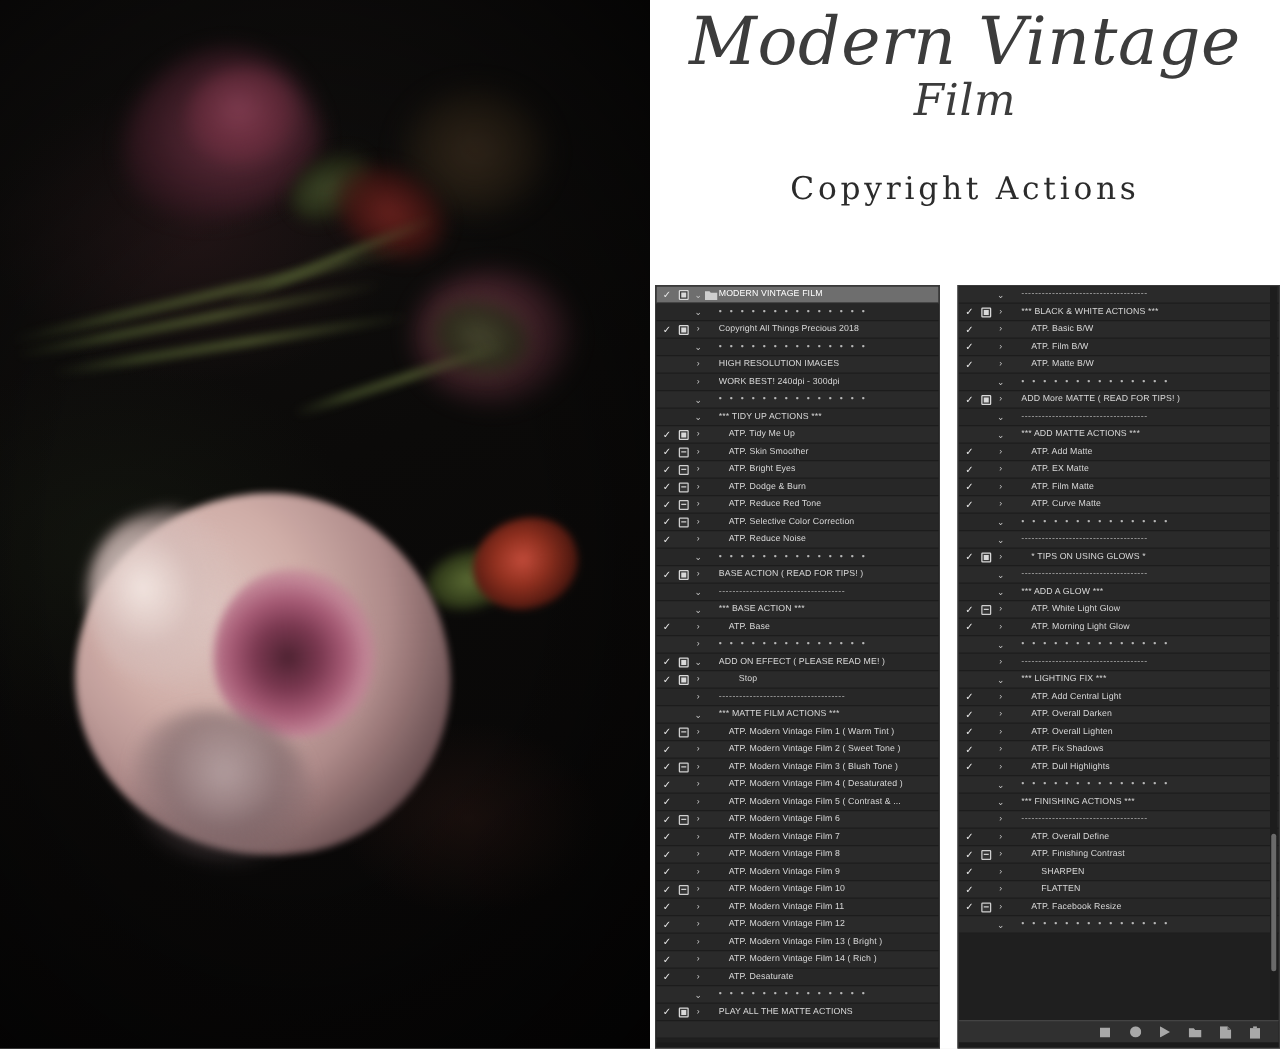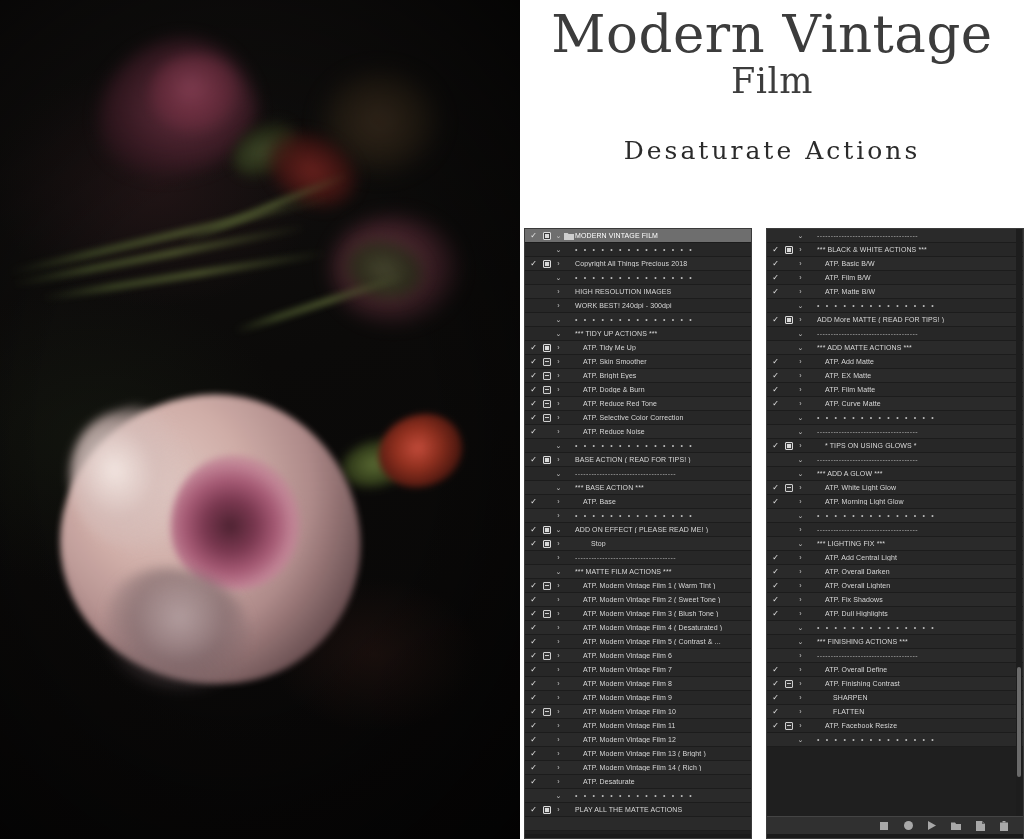--- a/index.html
+++ b/index.html
@@ -128,20 +128,21 @@
     position: absolute; inset: 0;
     background: radial-gradient(ellipse 95% 78% at 45% 52%, rgba(0,0,0,0) 38%, rgba(0,0,0,.45) 72%, rgba(0,0,0,.88) 100%);
   }
 
   
   .right { position: relative; width: 504px; height: 839px; background: #ffffff; flex: 0 0 504px; }
 
   .title-block { padding-top: 8px; text-align: center; }
   .title-script {
     font-family: "DejaVu Serif", serif;
+    font-style: italic;
     font-weight: 400;
     color: #3c3c3c;
     font-size: 53px;
     line-height: 0.98;
     letter-spacing: 0.5px;
   }
   .title-script .l2 { display: block; font-size: 35px; margin-top: 4px; }
   .subtitle {
     margin-top: 38px;
     font-family: "DejaVu Serif", serif;
@@ -265,21 +266,21 @@
     <div class="vignette"></div>
   </div>
 
   <div class="right">
 
     <div class="title-block">
       <div class="title-script">
         <span>Modern Vintage</span>
         <span class="l2">Film</span>
       </div>
-      <div class="subtitle">Desaturate Actions</div>
+      <div class="subtitle">Copyright Actions</div>
     </div>
 
     <div class="panels">
 
       <div class="panel panel-left">
         <div class="rows" id="rows-left">
             <div class="row selected">
               <span class="ck">✓</span>
               <span class="box mod">
                 <i></i>

